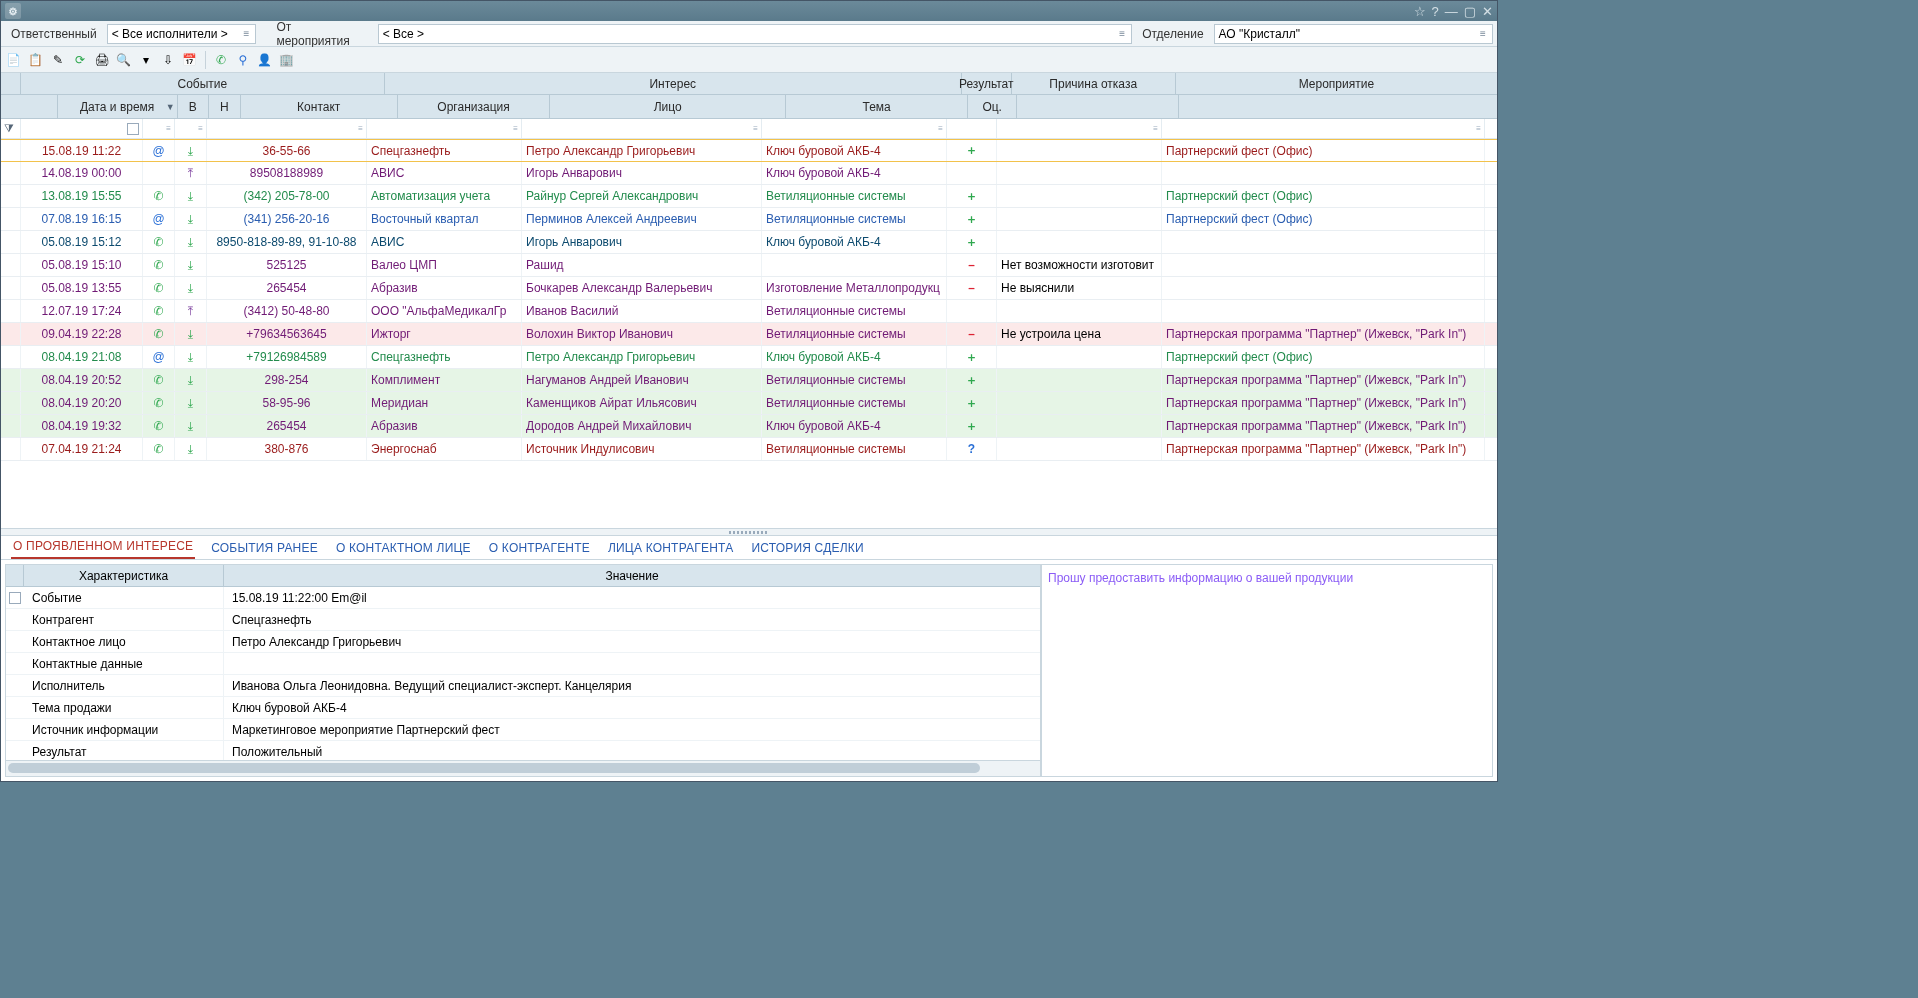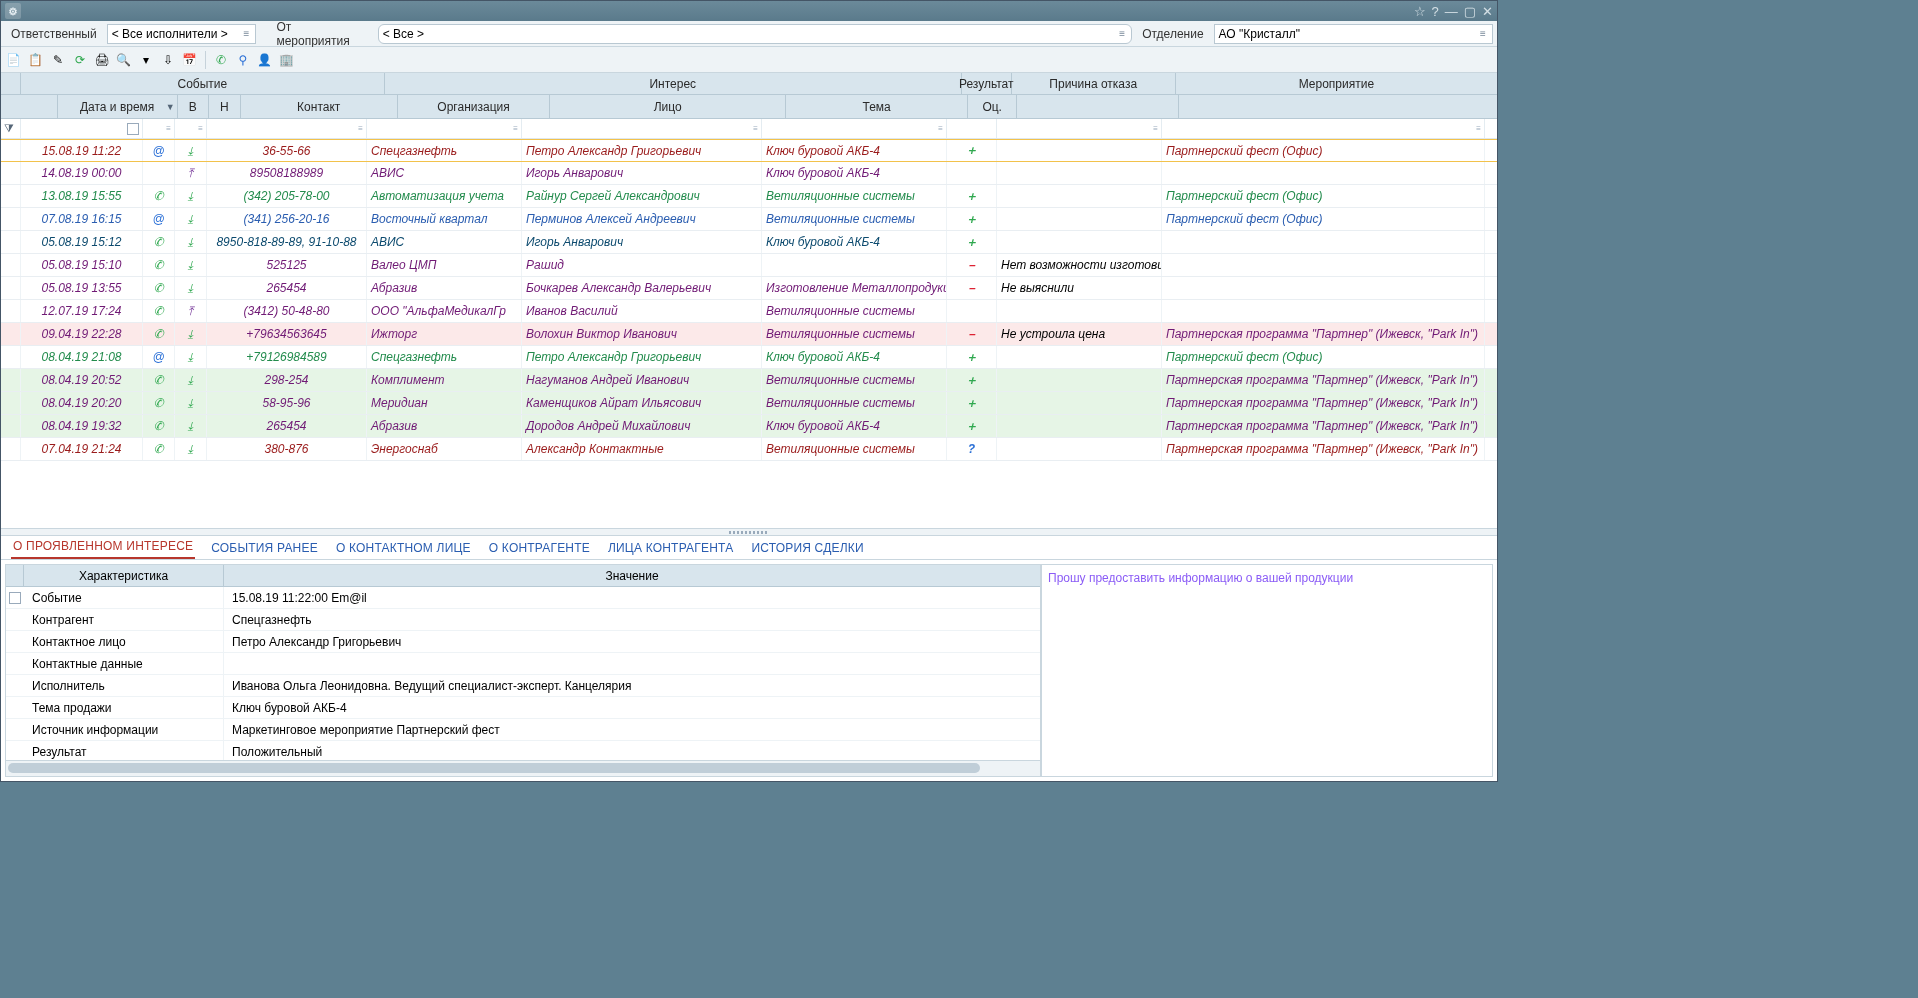--- a/index.html
+++ b/index.html
@@ -7,35 +7,35 @@
 .window { width: 1498px; height: 782px; margin: 0; background: #fff; display: flex; flex-direction: column; border: 1px solid #456; }
 .titlebar { height: 20px; background: linear-gradient(#6b8a9a,#5a7a8b); display: flex; align-items: center; justify-content: space-between; padding: 0 4px; color:#e8f0f4; }
 .titlebar .left { display:flex; align-items:center; gap:6px; }
 .titlebar .logo { width:16px; height:16px; background:#fff3; border-radius:2px; display:flex; align-items:center; justify-content:center; font-weight:bold; font-size:10px;}
 .titlebar .wc { display:flex; gap:6px; }
 .titlebar .wc span { cursor:pointer; font-size:13px; opacity:.85; }
 .filterbar { height: 26px; background:#eef3f6; border-bottom:1px solid #c9d6de; display:flex; align-items:center; gap:4px; padding:0 4px; }
 .filterbar .lbl { padding:0 6px; color:#333; }
 .filterbar .combo { background:#fff; border:1px solid #b9c8d2; height:20px; display:flex; align-items:center; padding:0 4px; position:relative; }
 .filterbar .combo .dd { position:absolute; right:2px; top:2px; width:14px; height:14px; color:#789; font-size:10px; display:flex; align-items:center; justify-content:center; cursor:pointer; }
-.combo.w1{width:150px;} .combo.w2{width:756px;border-radius:6px;} .combo.w3{width:280px;}
+.combo.w1{width:150px;} .combo.w2{width:756px;} .combo.w3{width:280px;}
 .toolbar { height: 26px; background:#eef3f6; border-bottom:1px solid #c9d6de; display:flex; align-items:center; gap:4px; padding:0 4px; }
 .toolbar .tb { width:18px; height:18px; display:flex; align-items:center; justify-content:center; cursor:pointer; border-radius:2px; }
 .toolbar .sep { width:1px; height:18px; background:#c6d2da; margin:0 2px; }
 .grid-wrap { flex:0 0 auto; display:flex; flex-direction:column; }
 .gh-group { height:22px; display:flex; background:#d8e5ed; border-bottom:1px solid #b7c9d4; }
 .gh-group .gc { display:flex; align-items:center; justify-content:center; border-right:1px solid #b7c9d4; color:#2a2a2a; }
 .gh-cols { height:24px; display:flex; background:#d8e5ed; border-bottom:1px solid #b7c9d4; position:relative;padding-left:37px; }
 .gh-cols .hc { display:flex; align-items:center; justify-content:center; border-right:1px solid #b7c9d4; color:#2a2a2a; position:relative; }
 .gh-cols .hc .sort { position:absolute; right:2px; font-size:9px; color:#567; }
 .filter-row { height:20px; display:flex; border-bottom:1px solid #dfe7ec; }
 .filter-row .fc { border-right:1px solid #e4ecf1; display:flex; align-items:center; justify-content:flex-end; padding-right:3px; }
 .filter-row .fc .fdd { font-size:8px; color:#9ab; }
 .filter-row .lead { width:20px; display:flex; align-items:center; justify-content:center; }
-.tbody { height: 389px; overflow-y:auto; overflow-x:hidden;font-style:italic; }
+.tbody { height: 389px; overflow-y:auto; overflow-x:hidden; }
 .row { height:23px; display:flex; border-bottom:1px solid #e9eef2; }
 .row.sel { background:#fff; border-top:1px solid #f2c24b; border-bottom:1px solid #f2c24b; }
 .row.green { background:#e6f5e6; }
 .row.pink { background:#fce9e9; }
 .cell { border-right:1px solid #eef3f6; display:flex; align-items:center; padding:0 4px; white-space:nowrap; overflow:hidden; text-overflow:ellipsis; }
 .cell.center { justify-content:center; }
 .c-darkred{color:#9a1b1b;} .c-green{color:#228b4c;} .c-blue{color:#2a5db0;} .c-purple{color:#0c4a6e;} .c-black{color:#701a75;}
 .ico-phone{color:#2fa84f;} .ico-at{color:#2a6fd6;} .ico-in{color:#2fa84f;} .ico-out{color:#7b3f9d;}
 .plus{color:#2fa84f; font-weight:bold;} .minus{color:#d23; font-weight:bold;} .q{color:#2a6fd6; font-weight:bold;}
 
@@ -439,21 +439,21 @@
           <div class="cell w-lead center"></div>
           <div class="cell w-dt center c-darkred">07.04.19 21:24</div>
           <div class="cell w-v center">
             <span class="ico-phone">✆</span>
           </div>
           <div class="cell w-h center">
             <span class="ico-in">⤓</span>
           </div>
           <div class="cell w-contact center c-darkred">380-876</div>
           <div class="cell w-org c-darkred">Энергоснаб</div>
-          <div class="cell w-person c-darkred">Александр Контактные</div>
+          <div class="cell w-person c-darkred">Источник Индулисович</div>
           <div class="cell w-theme c-darkred">Ветиляционные системы</div>
           <div class="cell w-res center">
             <span class="q">?</span>
           </div>
           <div class="cell w-reason"></div>
           <div class="cell w-event c-darkred">Партнерская программа "Партнер" (Ижевск, "Park In")</div>
         </div>
       </div>
   </div>
 

